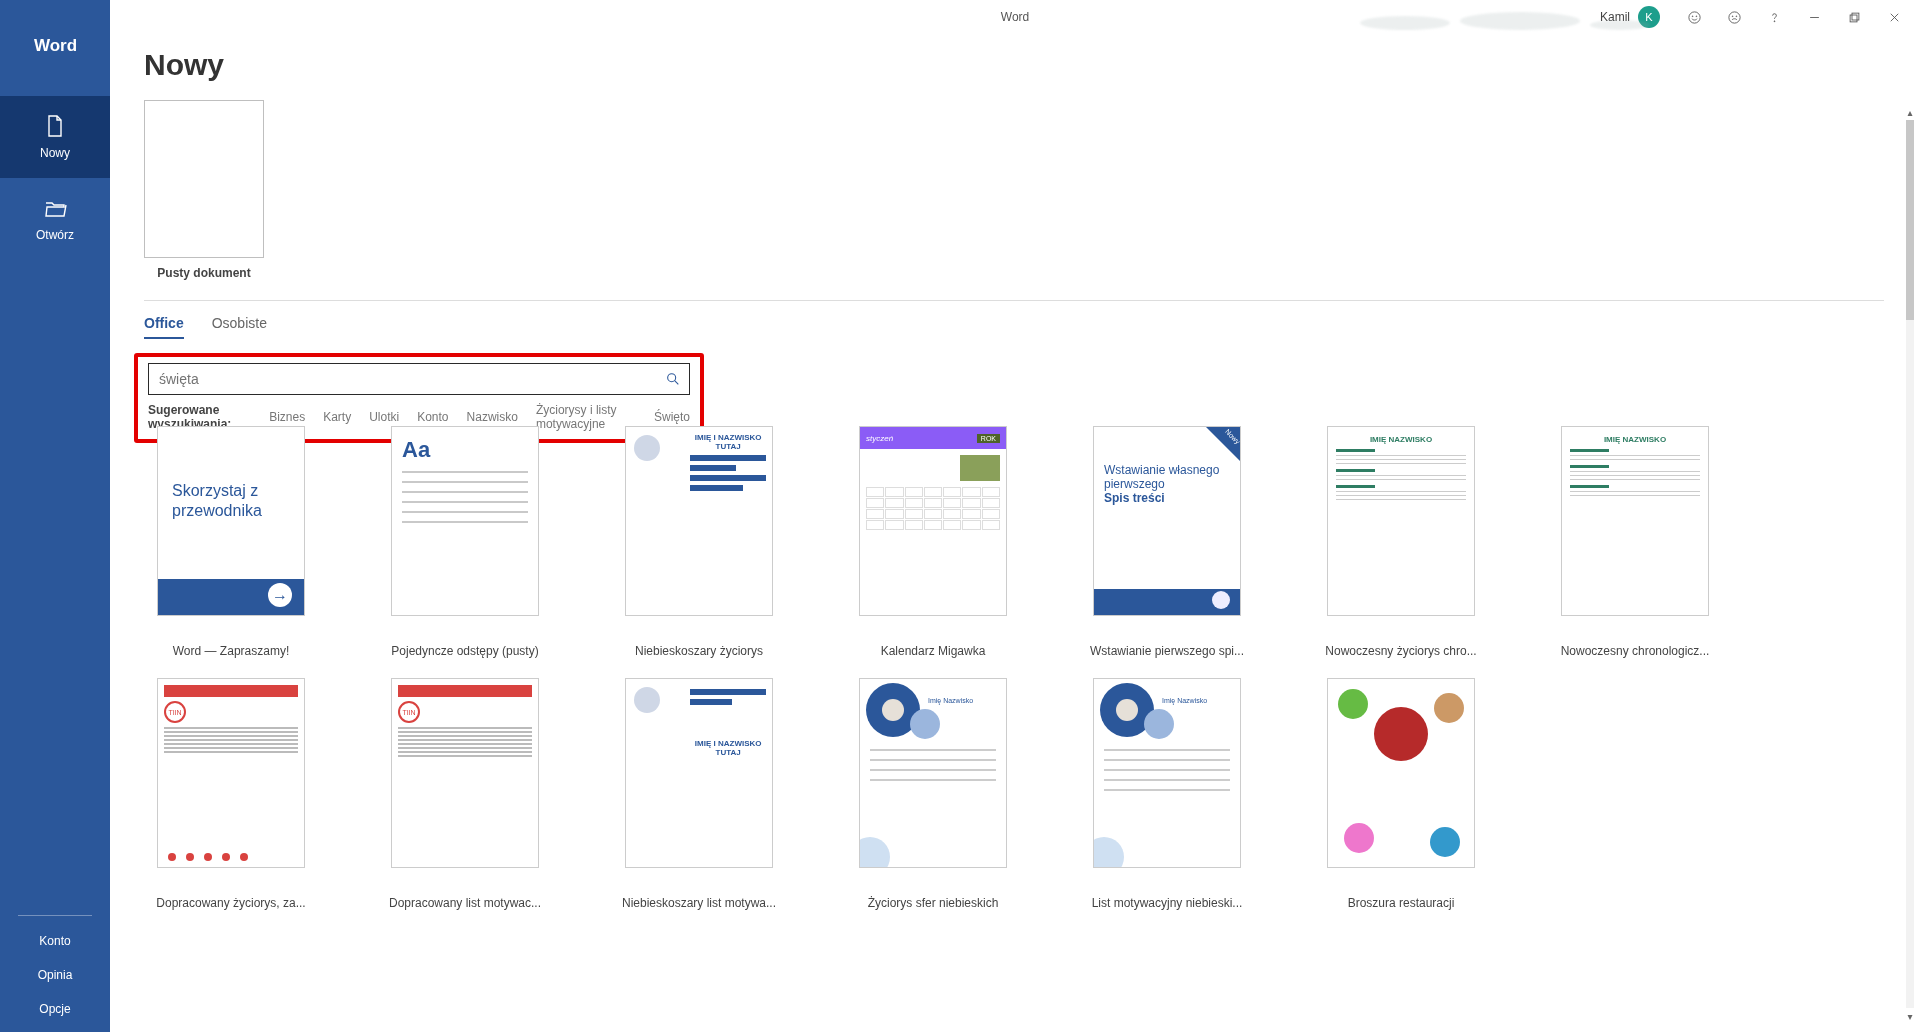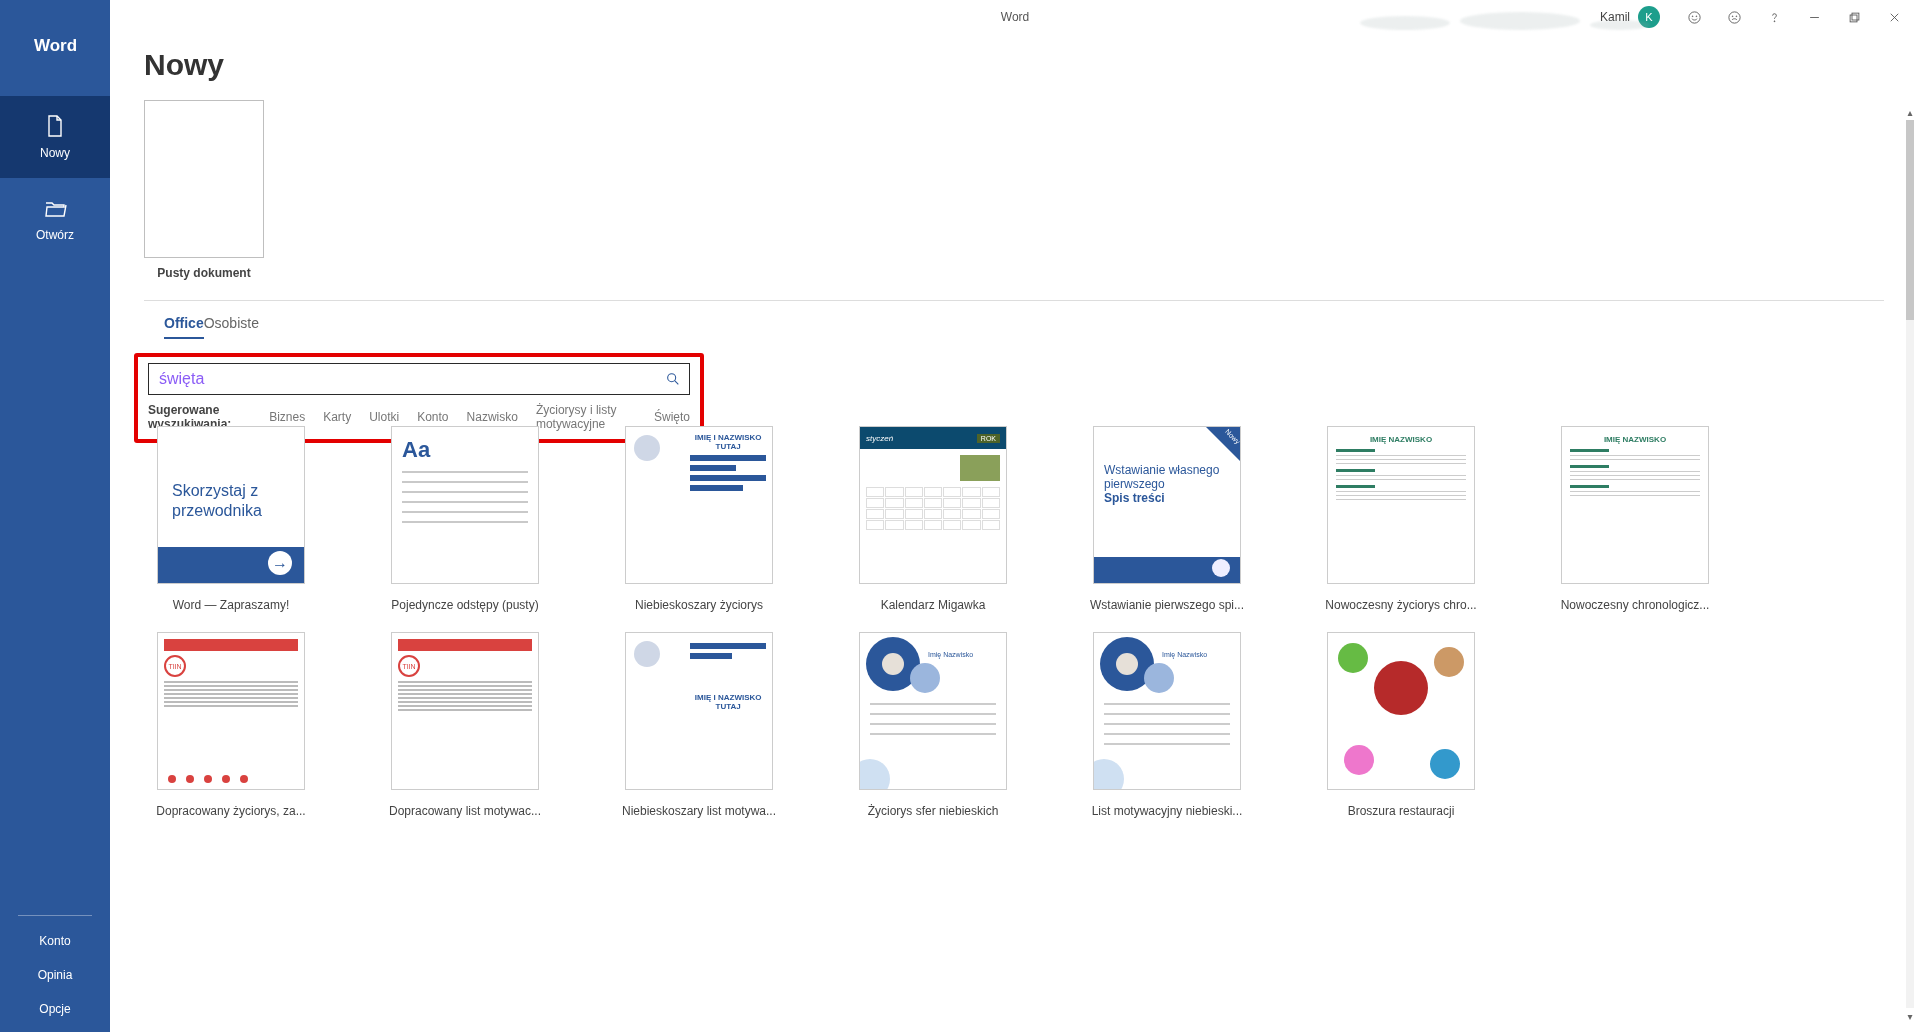--- a/index.html
+++ b/index.html
@@ -85,56 +85,56 @@
 .blank-row { display: flex; font-weight: bold; }
 .blank-card { text-align: center; }
 .blank-card .sheet {
   width: 120px; height: 158px; border: 1px solid #bfbfbf; background: #fff; cursor:pointer;
 }
 .blank-card .lbl { font-size: 12px; color: #444; margin-top: 8px; }
 
 .rule { border: none; border-top: 1px solid #ddd; margin: 20px 0 14px 0; }
 
 
-.tabs { display: flex; font-size: 14px; margin-bottom: 14px; margin-left: 20px; }
+.tabs { display: flex; gap: 28px; font-size: 14px; margin-bottom: 14px; }
 .tab { color: #666; padding-bottom: 6px; cursor: pointer; }
 .tab.active { color: #2b579a; font-weight: 600; border-bottom: 2px solid #2b579a; }
 
 
 .search-wrap {
   border: 4px solid #e30000;
   border-radius: 3px;
   padding: 6px 10px 8px 10px;
   width: 570px;
   margin-left: -10px;
 }
 .search-box {
   display: flex; align-items: center;
   border: 1.5px solid #2a2a2a;
   height: 32px;
 }
 .search-box input {
   flex: 1; border: none; outline: none;
-  font-size: 16px; padding: 0 10px; color: #8b5cf6;
+  font-size: 14px; padding: 0 10px; color: #737373;
 }
 .search-box .search-btn {
   width: 32px; height: 100%;
   display:flex;align-items:center;justify-content:center;cursor:pointer;
 }
 .search-box .search-btn svg{width:16px;height:16px;stroke:#2b579a;fill:none;stroke-width:1.6;}
 .suggest-row { display:flex; gap:18px; margin-top:8px; font-size:12px; color:#444; align-items:center;}
 .suggest-row .lbl { font-weight:600; }
 .suggest-row .sug { color:#777; cursor:pointer; }
 
 
 .grid-viewport { position:absolute; left:34px; right:22px; top:392px; bottom:0; overflow:hidden; }
 .grid { display:grid; grid-template-columns: repeat(7, 174px); column-gap: 60px; row-gap: 20px; }
 .tpl { width:174px; cursor:pointer; }
 .tpl .thumb {
-  width:148px; height:158px; margin:0 auto 14px auto;
+  width:148px; height:190px; margin:0 auto 28px auto;
   border:1px solid #ccc; background:#fff; position:relative; overflow:hidden;
   box-shadow: 0 0 0 rgba(0,0,0,.0);
 }
 .tpl .caption { text-align:center; font-size:12px; color:#444; white-space:nowrap; overflow:hidden; text-overflow:ellipsis; }
 
 
 .th-guide .band{position:absolute;left:0;right:0;bottom:0;height:36px;background:#2b579a;}
 .th-guide .txt{position:absolute;left:14px;top:54px;color:#2b579a;font-size:16px;line-height:20px;font-weight:500;}
 .th-guide .circle{position:absolute;right:12px;bottom:8px;width:24px;height:24px;border-radius:50%;background:#fff;display:flex;align-items:center;justify-content:center;color:#2b579a;font-size:16px;}
 
@@ -142,21 +142,21 @@
 .th-space .aa{color:#2b579a;font-size:22px;font-weight:600;}
 .th-space .ln{height:2px;background:#c9c9c9;margin:8px 0;}
 
 .th-cvblue{display:flex;text-align:center;}
 .th-cvblue .l{width:40%;background:#fff;}
 .th-cvblue .r{width:60%;background:#fff;padding:6px;}
 .th-cvblue .av{width:26px;height:26px;border-radius:50%;background:#cfd7e6;margin:8px;}
 .th-cvblue .bar{height:6px;background:#2b579a;margin:4px 0;}
 .th-cvblue .nm{font-size:8px;color:#2b579a;font-weight:700;}
 
-.th-cal .hdr{height:22px;background:#0c4a6e;color:#fff;display:flex;align-items:center;justify-content:space-between;padding:0 6px;font-size:8px;}
+.th-cal .hdr{height:22px;background:#8b5cf6;color:#fff;display:flex;align-items:center;justify-content:space-between;padding:0 6px;font-size:8px;}
 .th-cal .hdr .m{font-style:italic;}
 .th-cal .hdr .y{background:#4e6328;padding:1px 4px;font-size:7px;}
 .th-cal .img{margin:6px 6px 0 auto;width:40px;height:26px;background:#8aa05a;}
 .th-cal .cells{display:grid;grid-template-columns:repeat(7,1fr);gap:1px;padding:6px;}
 .th-cal .cells span{height:10px;border:1px solid #ddd;}
 
 .th-toc .tri{position:absolute;top:0;right:0;width:0;height:0;border-left:34px solid transparent;border-top:34px solid #2b579a;}
 .th-toc .tri::after{content:"Nowy";position:absolute;top:-28px;right:-2px;transform:rotate(45deg);font-size:7px;color:#fff;}
 .th-toc .tx{position:absolute;left:10px;top:36px;color:#2b579a;font-size:12px;line-height:14px;font-weight:500;}
 .th-toc .band{position:absolute;left:0;right:0;bottom:0;height:26px;background:#2b579a;}

